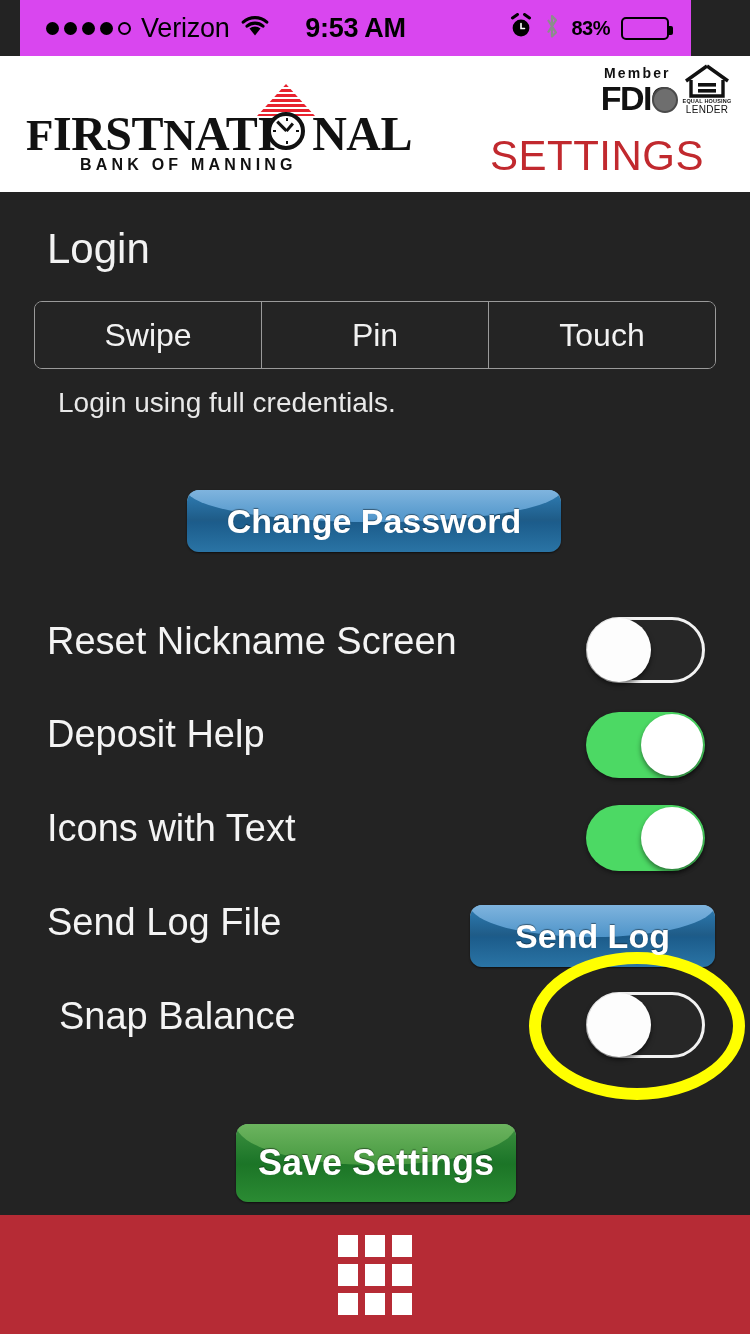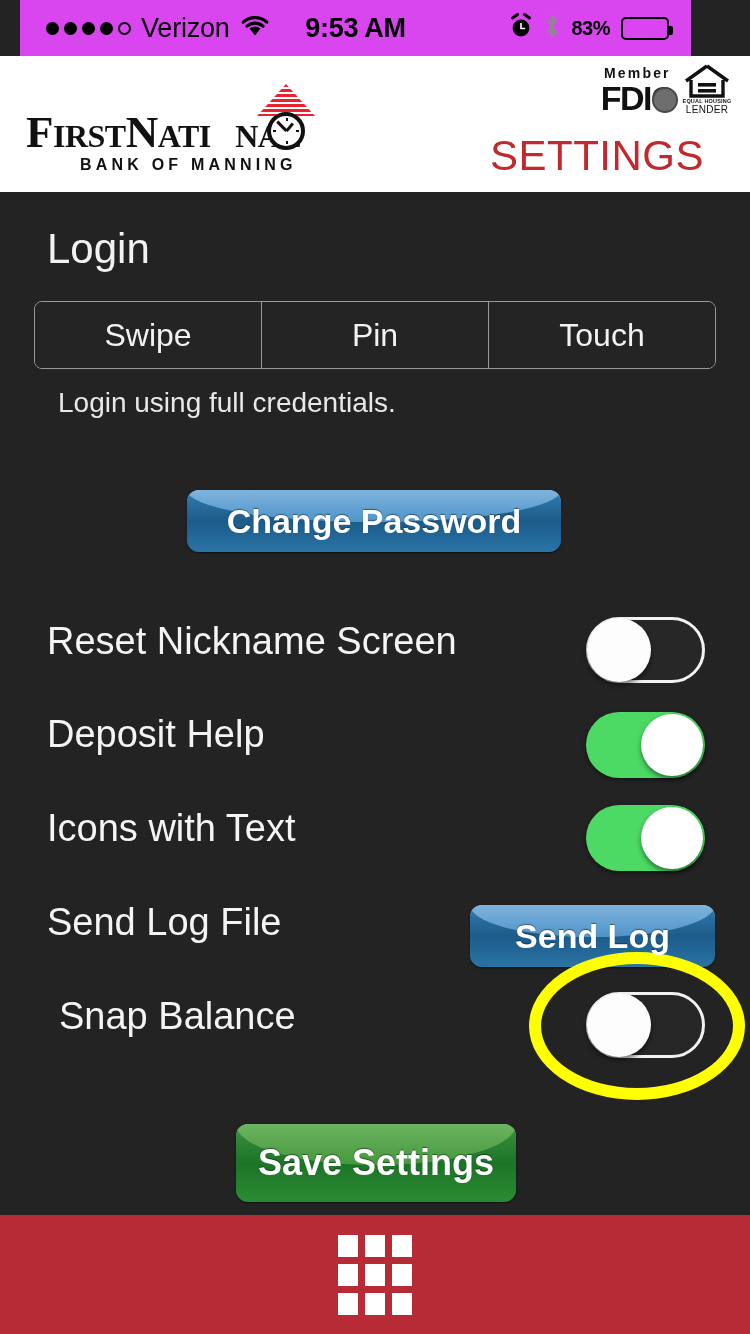--- a/index.html
+++ b/index.html
@@ -37,21 +37,21 @@
     position: absolute; top: 56px; left: 0; width: 750px; height: 136px;
     background: #ffffff;
   }
   .logo-wrap { position: absolute; left: 14px; top: 28px; width: 380px; height: 92px; }
   .logo-main {
     font-family: "Liberation Serif", serif;
     font-size: 45px; font-weight: bold; color: #111;
     letter-spacing: -0.5px; white-space: nowrap;
     position: absolute; top: 22px; left: 12px;
   }
-  .logo-main .sm { font-size: 32px; }
+  .logo-main .sm { font-size: 48px; }
   .logo-sub {
     position: absolute; top: 72px; left: 66px;
     font-family: "Liberation Sans", sans-serif;
     font-size: 16px; font-weight: bold; color: #111; letter-spacing: 4.2px;
   }
   .clock-o {
     position: absolute; left: 253px; top: 28px;
     width: 38px; height: 38px; border: 4px solid #111; border-radius: 50%;
     background: #fff;
   }

